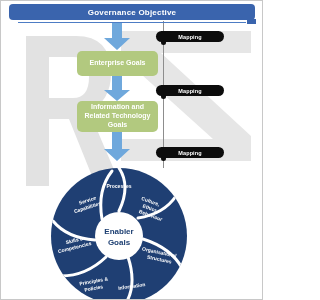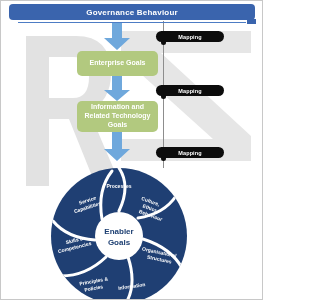--- a/index.html
+++ b/index.html
@@ -183,21 +183,21 @@
 <div id="page">
 
   <svg class="watermark" viewBox="0 0 263 300">
     <g fill="#e2e2e2">
       <path d="M 25 185 L 25 35 L 75 35 Q 110 35 110 72 Q 110 100 88 110 L 120 185 L 95 185 L 68 118 L 48 118 L 48 185 Z M 48 56 L 48 97 L 72 97 Q 88 97 88 76 Q 88 56 72 56 Z"></path>
       <path d="M 120 30 L 250 30 L 250 52 L 160 52 L 250 135 L 250 160 L 120 160 L 120 138 L 212 138 L 120 55 Z" opacity="0.85"></path>
     </g>
   </svg>
 
   <div class="header-bar">
-    <span class="header-title">Governance Behaviour</span>
+    <span class="header-title">Governance Objective</span>
   </div>
   <div class="header-underline"></div>
   <div class="header-rightcap"></div>
 
   <div class="connector-line" id="conn-1"></div>
   <div class="connector-line" id="conn-2"></div>
   <div class="connector-line" id="conn-3"></div>
   <div class="connector-line" id="conn-4"></div>
   <div class="conn-dot" id="dot-1"></div>
   <div class="conn-dot" id="dot-2"></div>

